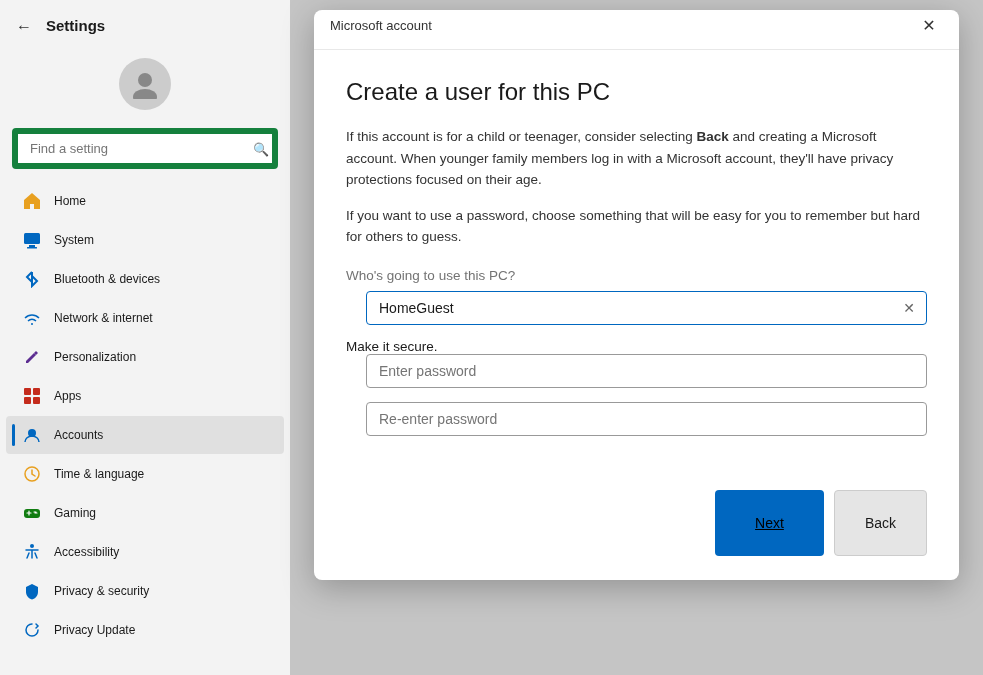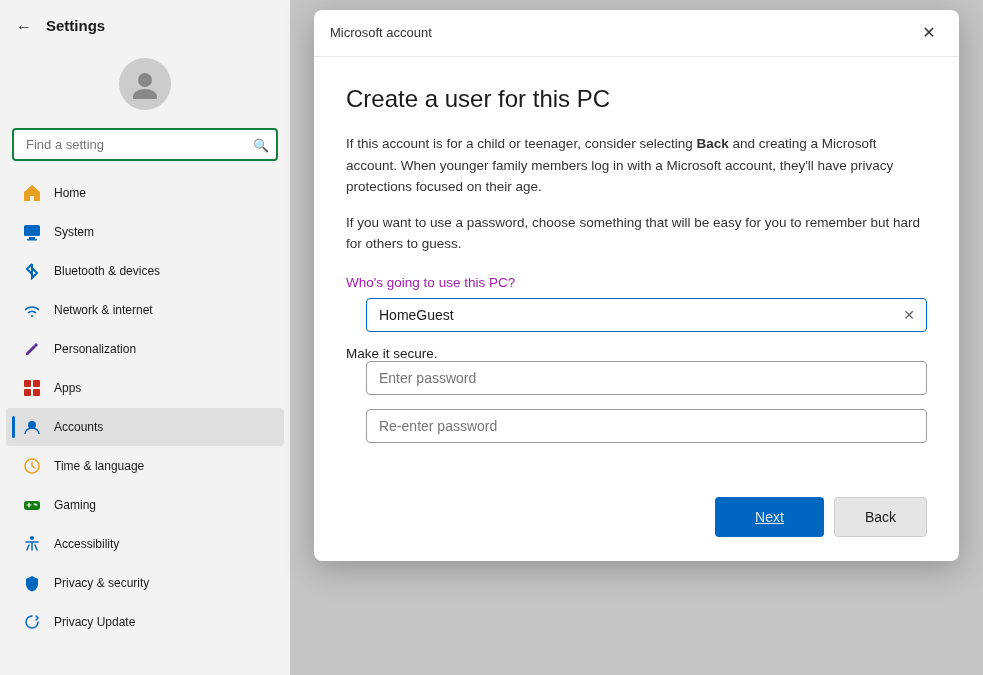--- a/index.html
+++ b/index.html
@@ -59,21 +59,21 @@
     }
 
     .search-bar {
       margin: 6px 12px 8px 12px;
       position: relative;
     }
 
     .search-bar input {
       width: 100%;
       padding: 7px 32px 7px 12px;
-      border: 2px solid #15803d;
+      border: 6px solid #15803d;
       border-radius: 4px;
       background: #fff;
       font-size: 13px;
       color: #333;
       outline: none;
     }
 
     .search-icon-container {
       position: absolute;
       right: 8px;
@@ -167,21 +167,21 @@
       border-radius: 8px;
       width: 645px;
       box-shadow: 0 8px 32px rgba(0,0,0,0.25);
       overflow: hidden;
     }
 
     .modal-titlebar {
       display: flex;
       align-items: center;
       justify-content: space-between;
-      padding: 8px 16px 10px 16px;
+      padding: 1px 16px 10px 16px;
       border-bottom: 1px solid #e8e8e8;
     }
 
     .modal-title {
       font-size: 13px;
       color: #333;
     }
 
     .modal-close-btn {
       width: 28px;
@@ -218,21 +218,21 @@
     .modal-description b {
       font-weight: 700;
     }
 
     .form-section {
       margin-top: 20px;
     }
 
     .form-label {
       font-size: 13.5px;
-      color: #a21caf;
+      color: #737373;
       margin-bottom: 8px;
       display: block;
     }
 
     .input-wrapper {
       position: relative;
       margin-bottom: 14px;
       padding-left: 20px;
     }
 
@@ -277,23 +277,23 @@
     }
 
     .modal-footer {
       display: flex;
       justify-content: flex-end;
       gap: 10px;
       padding: 16px 32px 24px 32px;
     }
 
     .btn-next {
-      padding: 12px 40px;
+      padding: 25px 40px;
       background: #0067c0;
-      color: #e5e5e5;
+      color: #000000;
       border: none;
       border-radius: 4px;
       font-size: 14px;
       cursor: pointer;
       font-family: inherit;
       text-decoration: underline;
     }
 
     .btn-back {
       padding: 9px 30px;

